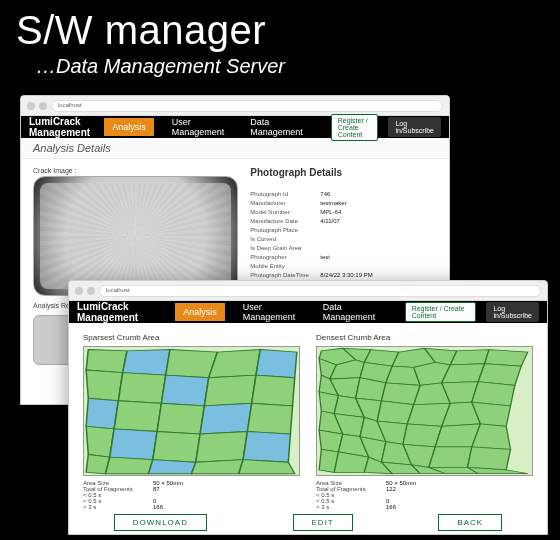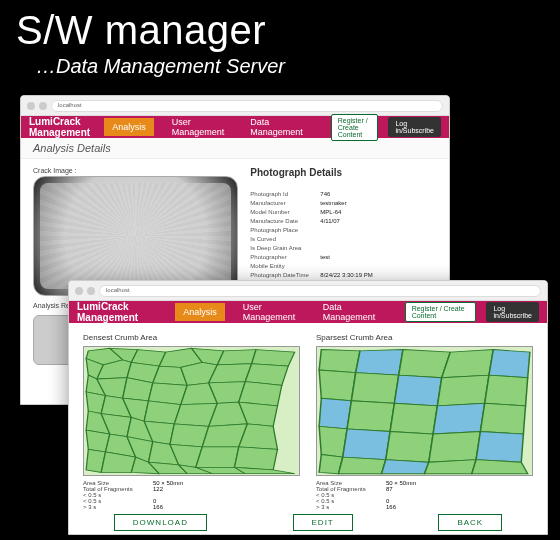--- a/index.html
+++ b/index.html
@@ -41,21 +41,21 @@
   padding: 0 6px; gap: 4px;
   border-bottom: 1px solid #ddd;
 }
 .chrome-dot { width: 8px; height: 8px; border-radius: 50%; background: #ccc; }
 .chrome-url {
   flex: 1; height: 12px; background: #fff;
   border: 1px solid #ddd; border-radius: 6px;
   font-size: 6px; color: #666; padding: 1px 6px;
 }
 .nav {
-  background: #be185d;
+  background: #000000;
   height: 22px;
   display: flex; align-items: center;
   padding: 0 8px; gap: 10px;
   color: #fff; font-size: 9px;
 }
 .nav-brand { font-weight: bold; font-size: 10px; margin-right: 4px; }
 .nav-tab { padding: 4px 8px; cursor: pointer; }
 .nav-tab.active { background: #e88a1a; }
 .nav-spacer { flex: 1; }
 .nav-btn {
@@ -217,20 +217,79 @@
   <div class="nav">
     <span class="nav-brand">LumiCrack Management</span>
     <span class="nav-tab active">Analysis</span>
     <span class="nav-tab">User Management</span>
     <span class="nav-tab">Data Management</span>
     <span class="nav-spacer"></span>
     <span class="nav-btn">Register / Create Content</span>
     <span class="nav-btn dark">Log in/Subscribe</span>
   </div>
   <div class="front-content">
+    <div class="panel">
+      <div class="panel-title">Sparsest Crumb Area</div>
+      <div class="mosaic">
+        <svg viewBox="0 0 100 100" preserveAspectRatio="none">
+          <rect width="100" height="100" fill="#d8efc6"></rect>
+          <g stroke="#2d7a2d" stroke-width="0.7">
+            <polygon fill="#8fd07a" points="2,2 20,3 18,20 1,18"></polygon>
+            <polygon fill="#7abfe0" points="20,3 40,2 38,22 18,20"></polygon>
+            <polygon fill="#8fd07a" points="40,2 62,4 58,24 38,22"></polygon>
+            <polygon fill="#8fd07a" points="62,4 82,2 80,22 58,24"></polygon>
+            <polygon fill="#7abfe0" points="82,2 99,4 98,24 80,22"></polygon>
+            <polygon fill="#8fd07a" points="1,18 18,20 16,42 2,40"></polygon>
+            <polygon fill="#8fd07a" points="18,20 38,22 36,44 16,42"></polygon>
+            <polygon fill="#7abfe0" points="38,22 58,24 56,46 36,44"></polygon>
+            <polygon fill="#8fd07a" points="58,24 80,22 78,44 56,46"></polygon>
+            <polygon fill="#8fd07a" points="80,22 98,24 97,46 78,44"></polygon>
+            <polygon fill="#7abfe0" points="2,40 16,42 14,64 1,62"></polygon>
+            <polygon fill="#8fd07a" points="16,42 36,44 34,66 14,64"></polygon>
+            <polygon fill="#8fd07a" points="36,44 56,46 54,68 34,66"></polygon>
+            <polygon fill="#7abfe0" points="56,46 78,44 76,66 54,68"></polygon>
+            <polygon fill="#8fd07a" points="78,44 97,46 96,68 76,66"></polygon>
+            <polygon fill="#8fd07a" points="1,62 14,64 12,86 2,84"></polygon>
+            <polygon fill="#7abfe0" points="14,64 34,66 32,88 12,86"></polygon>
+            <polygon fill="#8fd07a" points="34,66 54,68 52,90 32,88"></polygon>
+            <polygon fill="#8fd07a" points="54,68 76,66 74,88 52,90"></polygon>
+            <polygon fill="#7abfe0" points="76,66 96,68 95,90 74,88"></polygon>
+            <polygon fill="#8fd07a" points="2,84 12,86 10,99 1,98"></polygon>
+            <polygon fill="#8fd07a" points="12,86 32,88 30,99 10,99"></polygon>
+            <polygon fill="#7abfe0" points="32,88 52,90 50,99 30,99"></polygon>
+            <polygon fill="#8fd07a" points="52,90 74,88 72,99 50,99"></polygon>
+            <polygon fill="#8fd07a" points="74,88 95,90 98,99 72,99"></polygon>
+          </g>
+        </svg>
+      </div>
+      <div class="stats">
+        <div class="row">
+            <span class="k">Area Size</span>
+            <span class="v">50 × 50mm</span>
+          </div>
+        <div class="row">
+            <span class="k">Total of Fragments</span>
+            <span class="v">87</span>
+          </div>
+        <div id="right-rows">
+            <div class="row">
+              <span class="k">&lt; 0.5 s</span>
+              <span class="v"></span>
+            </div>
+            <div class="row">
+              <span class="k">&lt; 0.5 s</span>
+              <span class="v">0</span>
+            </div>
+            <div class="row">
+              <span class="k">&gt; 3 s</span>
+              <span class="v">166</span>
+            </div>
+          </div>
+      </div>
+    </div>
     <div class="panel">
       <div class="panel-title">Densest Crumb Area</div>
       <div class="mosaic">
         <svg viewBox="0 0 100 100" preserveAspectRatio="none">
           <rect width="100" height="100" fill="#d8efc6"></rect>
           <g stroke="#2d7a2d" stroke-width="0.6" fill="#8fd07a">
             <polygon points="2,3 12,1 18,10 9,14 1,9"></polygon>
             <polygon points="12,1 25,2 22,12 18,10"></polygon>
             <polygon points="25,2 38,4 35,15 22,12"></polygon>
             <polygon points="38,4 50,1 55,12 45,16 35,15"></polygon>
@@ -300,78 +359,19 @@
               <span class="k">&lt; 0.5 s</span>
               <span class="v">0</span>
             </div>
             <div class="row">
               <span class="k">&gt; 3 s</span>
               <span class="v">166</span>
             </div>
           </div>
       </div>
     </div>
-    <div class="panel">
-      <div class="panel-title">Sparsest Crumb Area</div>
-      <div class="mosaic">
-        <svg viewBox="0 0 100 100" preserveAspectRatio="none">
-          <rect width="100" height="100" fill="#d8efc6"></rect>
-          <g stroke="#2d7a2d" stroke-width="0.7">
-            <polygon fill="#8fd07a" points="2,2 20,3 18,20 1,18"></polygon>
-            <polygon fill="#7abfe0" points="20,3 40,2 38,22 18,20"></polygon>
-            <polygon fill="#8fd07a" points="40,2 62,4 58,24 38,22"></polygon>
-            <polygon fill="#8fd07a" points="62,4 82,2 80,22 58,24"></polygon>
-            <polygon fill="#7abfe0" points="82,2 99,4 98,24 80,22"></polygon>
-            <polygon fill="#8fd07a" points="1,18 18,20 16,42 2,40"></polygon>
-            <polygon fill="#8fd07a" points="18,20 38,22 36,44 16,42"></polygon>
-            <polygon fill="#7abfe0" points="38,22 58,24 56,46 36,44"></polygon>
-            <polygon fill="#8fd07a" points="58,24 80,22 78,44 56,46"></polygon>
-            <polygon fill="#8fd07a" points="80,22 98,24 97,46 78,44"></polygon>
-            <polygon fill="#7abfe0" points="2,40 16,42 14,64 1,62"></polygon>
-            <polygon fill="#8fd07a" points="16,42 36,44 34,66 14,64"></polygon>
-            <polygon fill="#8fd07a" points="36,44 56,46 54,68 34,66"></polygon>
-            <polygon fill="#7abfe0" points="56,46 78,44 76,66 54,68"></polygon>
-            <polygon fill="#8fd07a" points="78,44 97,46 96,68 76,66"></polygon>
-            <polygon fill="#8fd07a" points="1,62 14,64 12,86 2,84"></polygon>
-            <polygon fill="#7abfe0" points="14,64 34,66 32,88 12,86"></polygon>
-            <polygon fill="#8fd07a" points="34,66 54,68 52,90 32,88"></polygon>
-            <polygon fill="#8fd07a" points="54,68 76,66 74,88 52,90"></polygon>
-            <polygon fill="#7abfe0" points="76,66 96,68 95,90 74,88"></polygon>
-            <polygon fill="#8fd07a" points="2,84 12,86 10,99 1,98"></polygon>
-            <polygon fill="#8fd07a" points="12,86 32,88 30,99 10,99"></polygon>
-            <polygon fill="#7abfe0" points="32,88 52,90 50,99 30,99"></polygon>
-            <polygon fill="#8fd07a" points="52,90 74,88 72,99 50,99"></polygon>
-            <polygon fill="#8fd07a" points="74,88 95,90 98,99 72,99"></polygon>
-          </g>
-        </svg>
-      </div>
-      <div class="stats">
-        <div class="row">
-            <span class="k">Area Size</span>
-            <span class="v">50 × 50mm</span>
-          </div>
-        <div class="row">
-            <span class="k">Total of Fragments</span>
-            <span class="v">87</span>
-          </div>
-        <div id="right-rows">
-            <div class="row">
-              <span class="k">&lt; 0.5 s</span>
-              <span class="v"></span>
-            </div>
-            <div class="row">
-              <span class="k">&lt; 0.5 s</span>
-              <span class="v">0</span>
-            </div>
-            <div class="row">
-              <span class="k">&gt; 3 s</span>
-              <span class="v">166</span>
-            </div>
-          </div>
-      </div>
-    </div>
   </div>
   <div class="btn-row">
     <button class="action-btn">DOWNLOAD</button>
     <button class="action-btn">EDIT</button>
     <button class="action-btn">BACK</button>
   </div>
 </div>
 
 </body></html>

